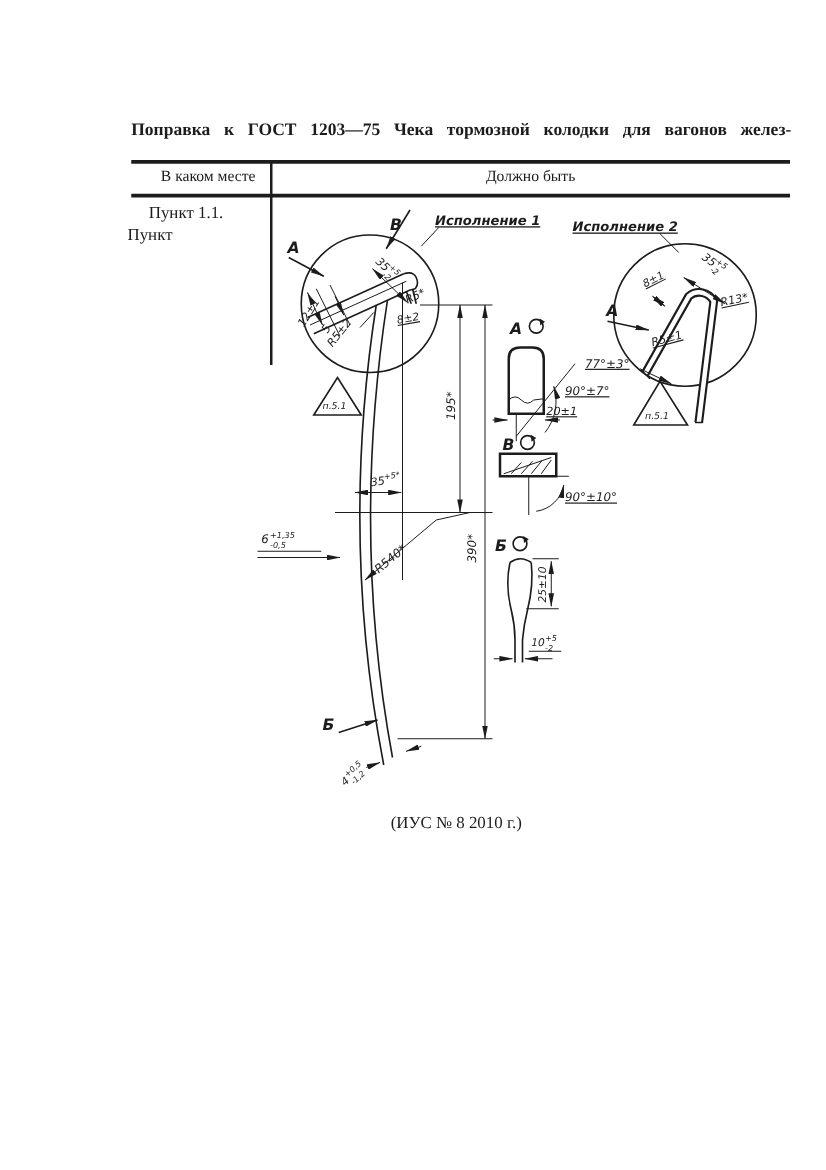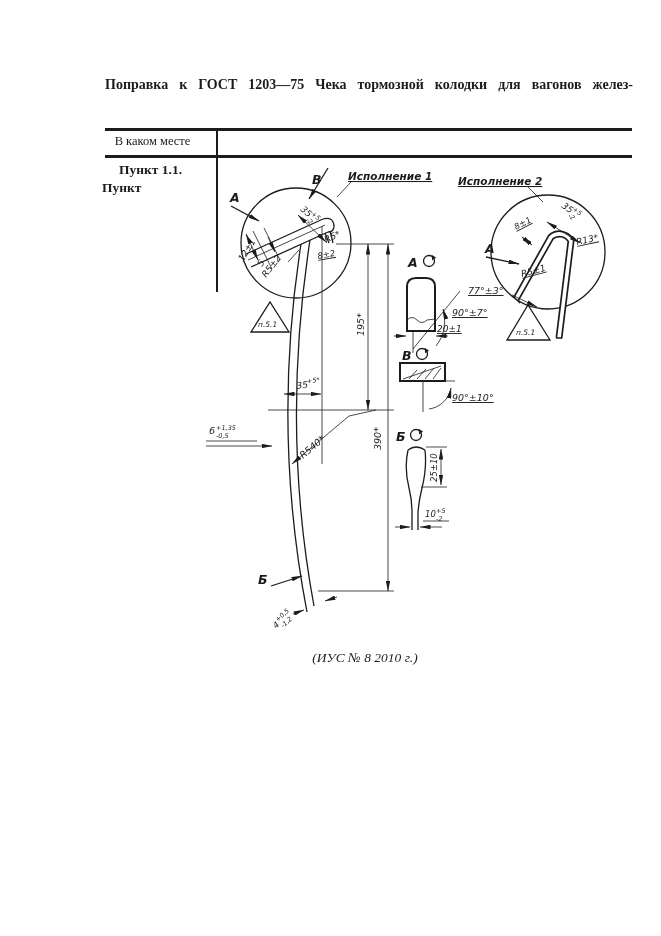--- a/index.html
+++ b/index.html
@@ -1,24 +1,24 @@
 <!DOCTYPE html>
 <html><head>
 <meta charset="utf-8">
 <style>
   html,body{margin:0;padding:0;background:#e8e8e8;}
   .page{position:relative;width:661px;height:936px;background:#ffffff;overflow:hidden;
         font-family:"Liberation Serif",serif;color:#1c1c1c;}
   .abs{position:absolute;}
-  .title{left:105px;top:75px;width:528px;font-weight:bold;font-size:14px;line-height:20px;}
+  .title{left:105px;top:95px;width:528px;font-weight:bold;font-size:14px;line-height:20px;}
   .title-l1{text-align:justify;text-align-last:justify;}
   .rule{background:#1c1c1c;}
   .hdr{font-size:12.5px;text-align:center;}
-  .cell{font-size:13.5px;font-weight:bold;}
-  .footer{left:250px;top:650px;width:230px;text-align:center;font-size:13.5px;font-style:italic;}
+  .cell{font-size:13.5px;}
+  .footer{left:250px;top:650px;width:230px;text-align:center;font-size:13.5px;}
   svg{position:absolute;left:0;top:0;}
   svg text{font-family:"DejaVu Sans",sans-serif;font-style:italic;fill:#1c1c1c;}
   .f12{font-size:12.5px;font-weight:bold;}
   .f10b{font-size:10.5px;font-weight:bold;}
   .f95{font-size:9.5px;}
   .f9{font-size:9px;}
   .f85{font-size:8.5px;}
   .f75{font-size:7.5px;}
   .f65{font-size:6.5px;}
   .u{text-decoration:underline;}
@@ -34,21 +34,22 @@
 <div class="page">
 
   <div class="abs title">
     <div class="title-l1">Поправка к ГОСТ 1203—75 Чека тормозной колодки для вагонов желез-</div>
   </div>
 
   <div class="abs rule" style="left:105px;top:128px;width:527px;height:3px;"></div>
   <div class="abs rule" style="left:105px;top:155px;width:527px;height:2.5px;"></div>
   <div class="abs rule" style="left:216px;top:128px;width:2px;height:164px;"></div>
 
-  <div class="abs hdr" style="left:97px;top:134px;width:111px;">В каком месте</div>
+  <div class="abs hdr" style="left:111px;top:134px;width:111px;">В каком месте</div>
+  <div class="abs hdr" style="left:217px;top:134px;width:415px;">Должно быть</div>
 
   <div class="abs cell" style="left:119px;top:162px;">Пункт 1.1.</div>
   <div class="abs cell" style="left:102px;top:180px;">Пункт</div>
 
   <svg width="661" height="936" viewBox="0 0 661 936">
     <defs>
       <marker id="ae" viewBox="0 0 11 4.5" refX="10.5" refY="2.25" markerWidth="11" markerHeight="4.5" markerUnits="userSpaceOnUse" orient="auto">
         <path d="M0,0 L11,2.25 L0,4.5 Z" fill="#1c1c1c"></path>
       </marker>
       <marker id="as" viewBox="0 0 11 4.5" refX="10.5" refY="2.25" markerWidth="11" markerHeight="4.5" markerUnits="userSpaceOnUse" orient="auto-start-reverse">

